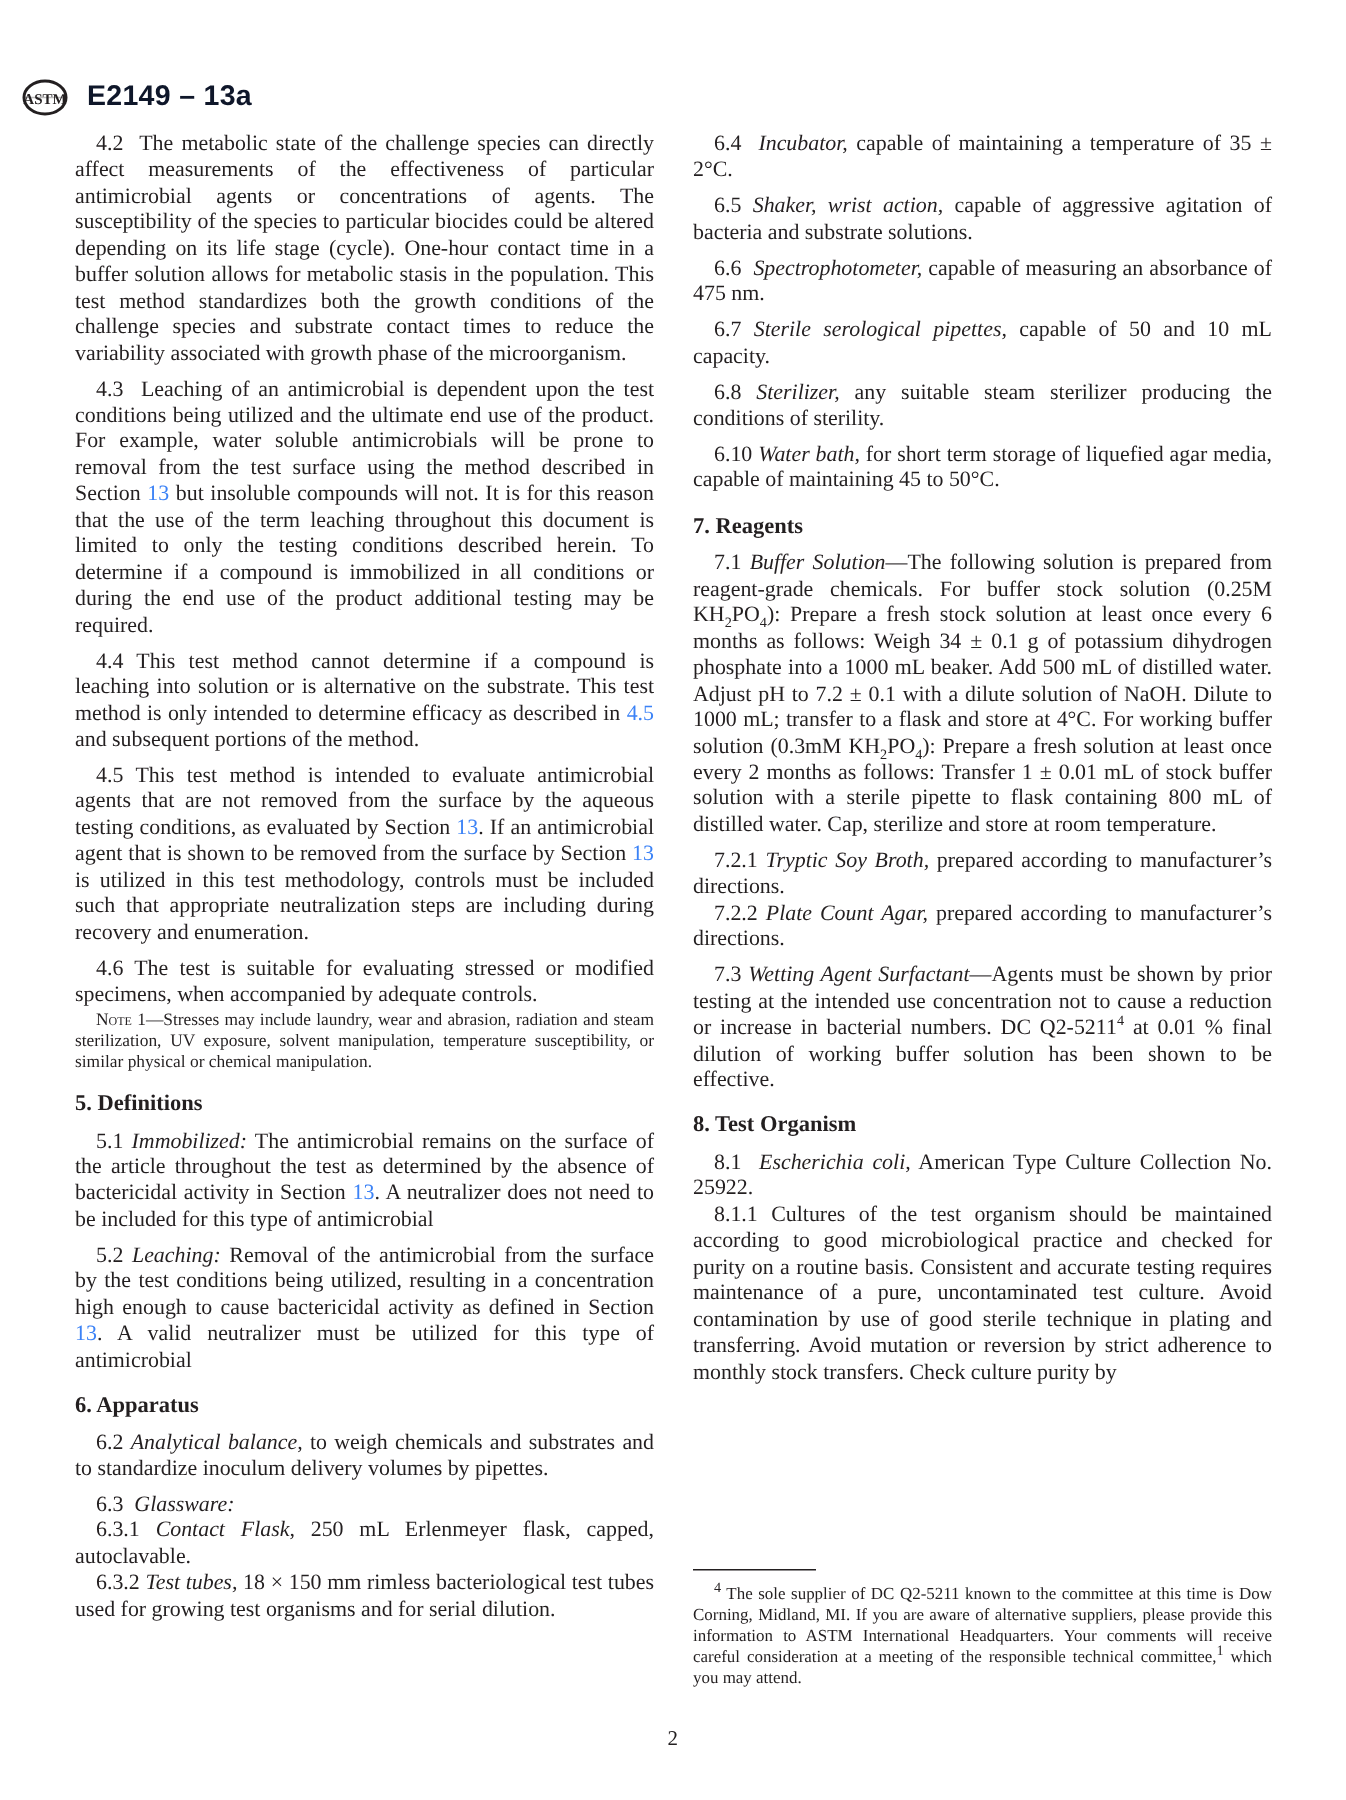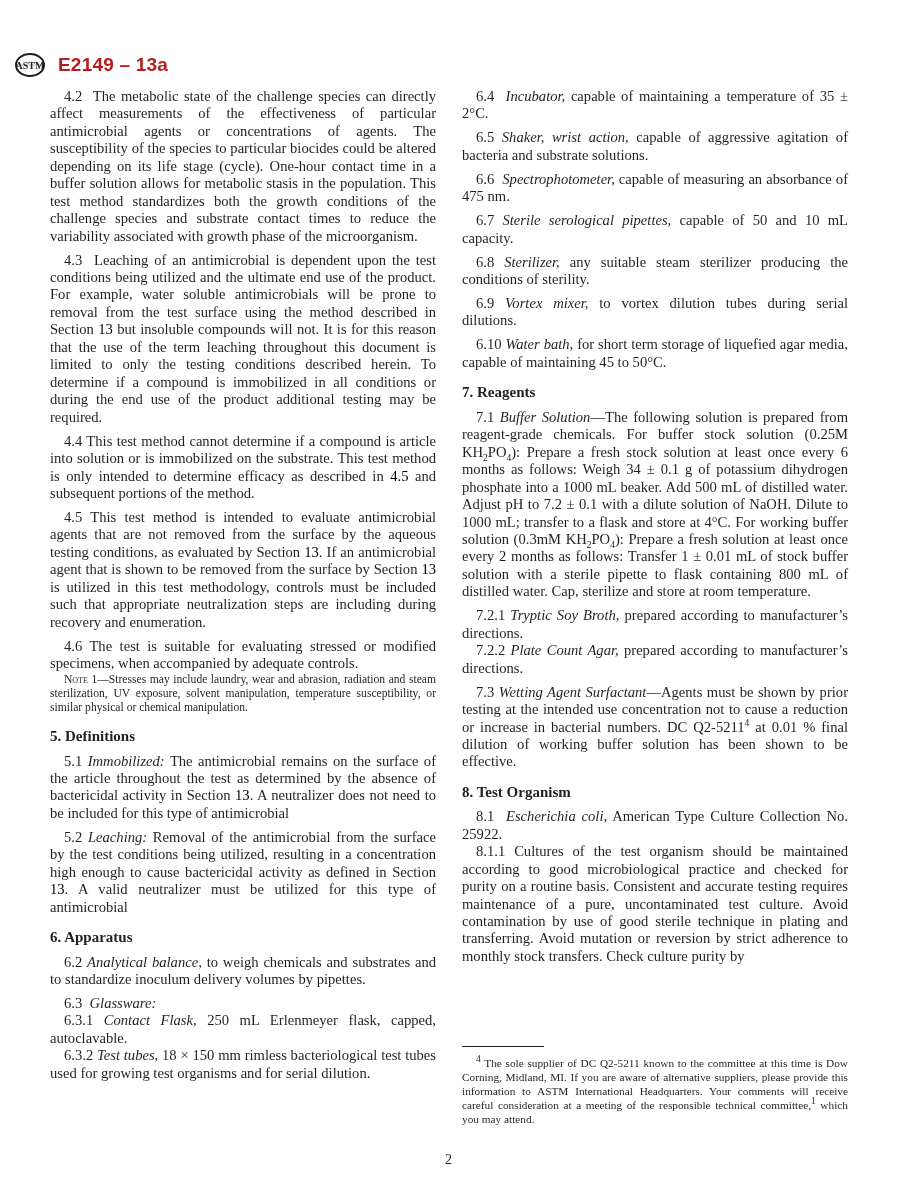--- a/index.html
+++ b/index.html
@@ -1,31 +1,31 @@
 <!DOCTYPE html>
 <html><head>
 <meta charset="utf-8">
 <style>
   html, body { margin:0; padding:0; background:#ffffff; }
   body { width:897px; height:1200px; position:relative; overflow:hidden;
          font-family:"Liberation Serif", "DejaVu Serif", serif; color:#231f20; }
   .header { position:absolute; top:52px; left:12px; width:897px; }
   .header .logo { display:inline-block; vertical-align:middle; width:36px; height:26px; margin-right:6px; }
   .header .designation { display:inline-block; vertical-align:middle; font-family:"Liberation Sans","DejaVu Sans",sans-serif;
-         font-weight:bold; font-size:19px; letter-spacing:0.2px; color:#b91c1c; }
+         font-weight:bold; font-size:19px; letter-spacing:0.2px; color:#0f172a; }
   .col { position:absolute; top:88px; width:386px; font-size:14.6px; line-height:17.45px; text-align:justify; }
   .col.left { left:50px; }
   .col.right { left:462px; }
   p { margin:0 0 6.5px 0; text-indent:14px; hyphens:none; }
   p.tight { margin-bottom:0; }
   .sec { font-family:"Liberation Serif","DejaVu Serif",serif; font-weight:bold; font-size:15px; margin:13px 0 7px 0; text-indent:0; }
   .note { font-size:11.6px; line-height:14.2px; margin:0 0 4px 0; text-indent:14px; }
   .note .sc { font-variant:small-caps; }
   i { font-style:italic; }
-  .ref { color:#000000; }
+  .ref { color:#3b82f6; }
   sub, sup { font-size:9.5px; line-height:0; }
   .fnrule { width:82px; border-top:1px solid #231f20; margin:0 0 10px 0; }
   .footnote { font-size:11.3px; line-height:13.9px; text-align:justify; text-indent:14px; margin:0; }
   .pagenum { position:absolute; top:1152px; left:0; width:897px; text-align:center; font-size:14px; }
 </style>
 </head>
 <body>
 
 <div class="header">
   <svg class="logo" viewBox="0 0 36 26">
@@ -34,21 +34,21 @@
     <line x1="4" y1="13" x2="32" y2="13" stroke="#231f20" stroke-width="1" opacity="0.3"></line>
   </svg>
   <span class="designation">E2149 – 13a</span>
 </div>
 
 <div class="col left">
   <p><span>4.2</span>&nbsp; <span>The metabolic state of the challenge species can directly affect measurements of the effectiveness of particular antimicrobial agents or concentrations of agents. The susceptibility of the species to particular biocides could be altered depending on its life stage (cycle). One-hour contact time in a buffer solution allows for metabolic stasis in the population. This test method standardizes both the growth conditions of the challenge species and substrate contact times to reduce the variability associated with growth phase of the microorganism.</span></p>
 
   <p><span>4.3</span>&nbsp; <span>Leaching of an antimicrobial is dependent upon the test conditions being utilized and the ultimate end use of the product. For example, water soluble antimicrobials will be prone to removal from the test surface using the method described in Section </span><a class="ref">13</a><span> but insoluble compounds will not. It is for this reason that the use of the term leaching throughout this document is limited to only the testing conditions described herein. To determine if a compound is immobilized in all conditions or during the end use of the product additional testing may be required.</span></p>
 
-  <p><span>4.4</span> <span>This test method cannot determine if a compound is article into solution or is immobilized on the substrate. This test method is only intended to determine efficacy as described in </span><a class="ref">4.5</a><span> and subsequent portions of the method.</span></p>
+  <p><span>4.4</span> <span>This test method cannot determine if a compound is leaching into solution or is alternative on the substrate. This test method is only intended to determine efficacy as described in </span><a class="ref">4.5</a><span> and subsequent portions of the method.</span></p>
 
   <p><span>4.5</span> <span>This test method is intended to evaluate antimicrobial agents that are not removed from the surface by the aqueous testing conditions, as evaluated by Section </span><a class="ref">13</a><span>. If an antimicrobial agent that is shown to be removed from the surface by Section </span><a class="ref">13</a><span> is utilized in this test methodology, controls must be included such that appropriate neutralization steps are including during recovery and enumeration.</span></p>
 
   <p class="tight"><span>4.6</span> <span>The test is suitable for evaluating stressed or modified specimens, when accompanied by adequate controls.</span></p>
 
   <p class="note"><span class="sc">Note 1</span><span>—Stresses may include laundry, wear and abrasion, radiation and steam sterilization, UV exposure, solvent manipulation, temperature susceptibility, or similar physical or chemical manipulation.</span></p>
 
   <div class="sec">5. Definitions</div>
 
   <p><span>5.1</span> <i>Immobilized:</i><span> The antimicrobial remains on the surface of the article throughout the test as determined by the absence of bactericidal activity in Section </span><a class="ref">13</a><span>. A neutralizer does not need to be included for this type of antimicrobial</span></p>
@@ -71,21 +71,20 @@
   <p><span>6.4</span>&nbsp; <i>Incubator,</i><span> capable of maintaining a temperature of 35 ± 2°C.</span></p>
 
   <p><span>6.5</span> <i>Shaker, wrist action,</i><span> capable of aggressive agitation of bacteria and substrate solutions.</span></p>
 
   <p><span>6.6</span>&nbsp; <i>Spectrophotometer,</i><span> capable of measuring an absorbance of 475 nm.</span></p>
 
   <p><span>6.7</span> <i>Sterile serological pipettes,</i><span> capable of 50 and 10 mL capacity.</span></p>
 
   <p><span>6.8</span> <i>Sterilizer,</i><span> any suitable steam sterilizer producing the conditions of sterility.</span></p>
 
-  <p><span>6.9</span> <i>Vortex mixer,</i><span> to vortex dilution tubes during serial dilutions.</span></p>
 
   <p><span>6.10</span> <i>Water bath,</i><span> for short term storage of liquefied agar media, capable of maintaining 45 to 50°C.</span></p>
 
   <div class="sec">7. Reagents</div>
 
   <p><span>7.1</span> <i>Buffer Solution</i><span>—The following solution is prepared from reagent-grade chemicals. For buffer stock solution (0.25M KH</span><sub>2</sub><span>PO</span><sub>4</sub><span>): Prepare a fresh stock solution at least once every 6 months as follows: Weigh 34 ± 0.1 g of potassium dihydrogen phosphate into a 1000 mL beaker. Add 500 mL of distilled water. Adjust pH to 7.2 ± 0.1 with a dilute solution of NaOH. Dilute to 1000 mL; transfer to a flask and store at 4°C. For working buffer solution (0.3mM KH</span><sub>2</sub><span>PO</span><sub>4</sub><span>): Prepare a fresh solution at least once every 2 months as follows: Transfer 1 ± 0.01 mL of stock buffer solution with a sterile pipette to flask containing 800 mL of distilled water. Cap, sterilize and store at room temperature.</span></p>
 
 
   <p class="tight"><span>7.2.1</span> <i>Tryptic Soy Broth,</i><span> prepared according to manufacturer’s directions.</span></p>
 

